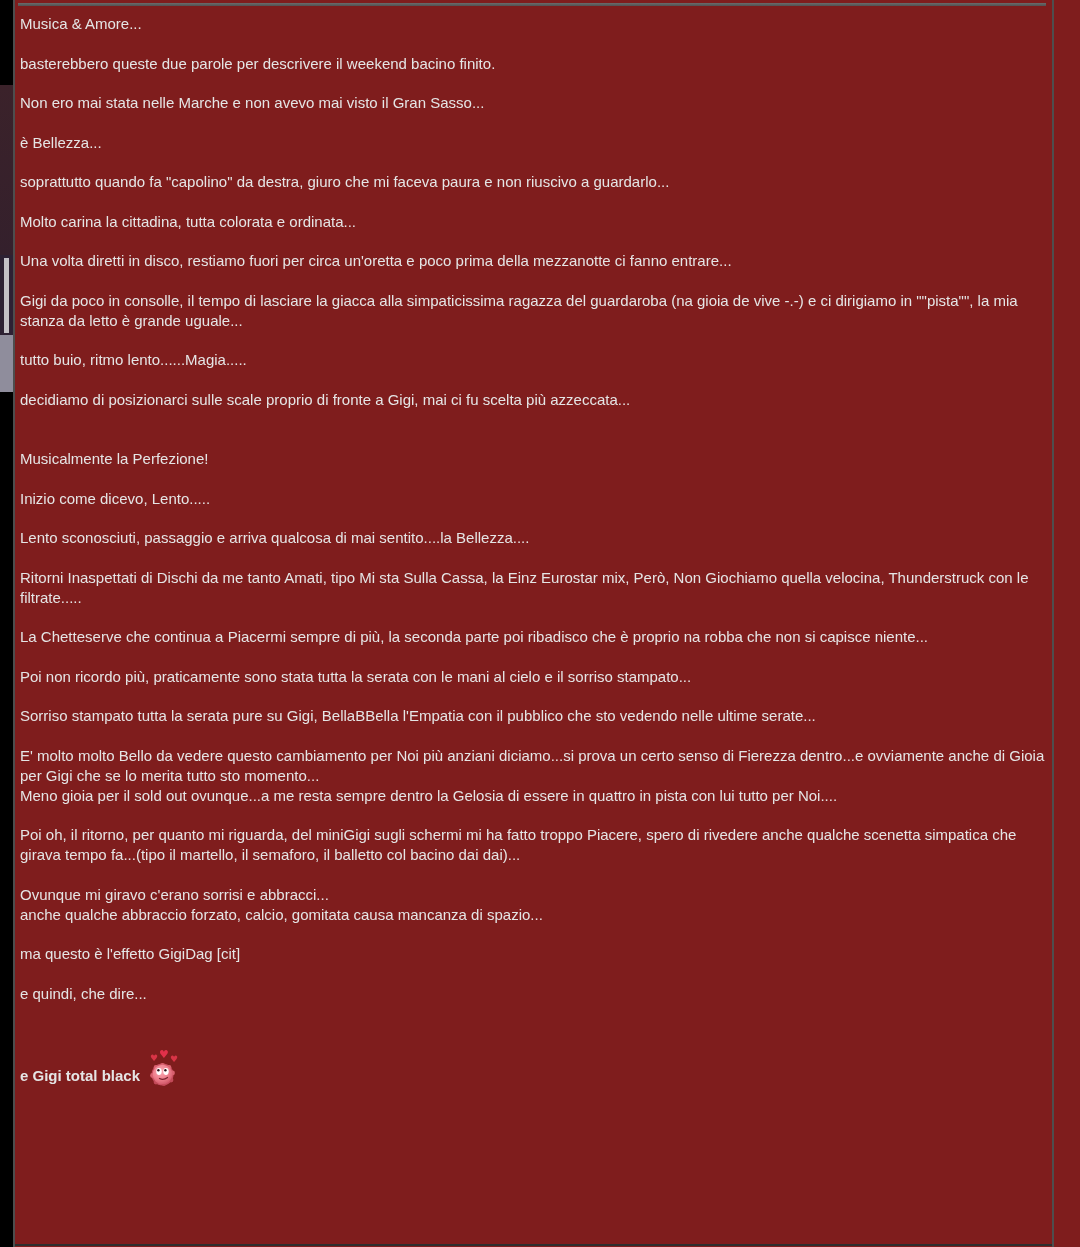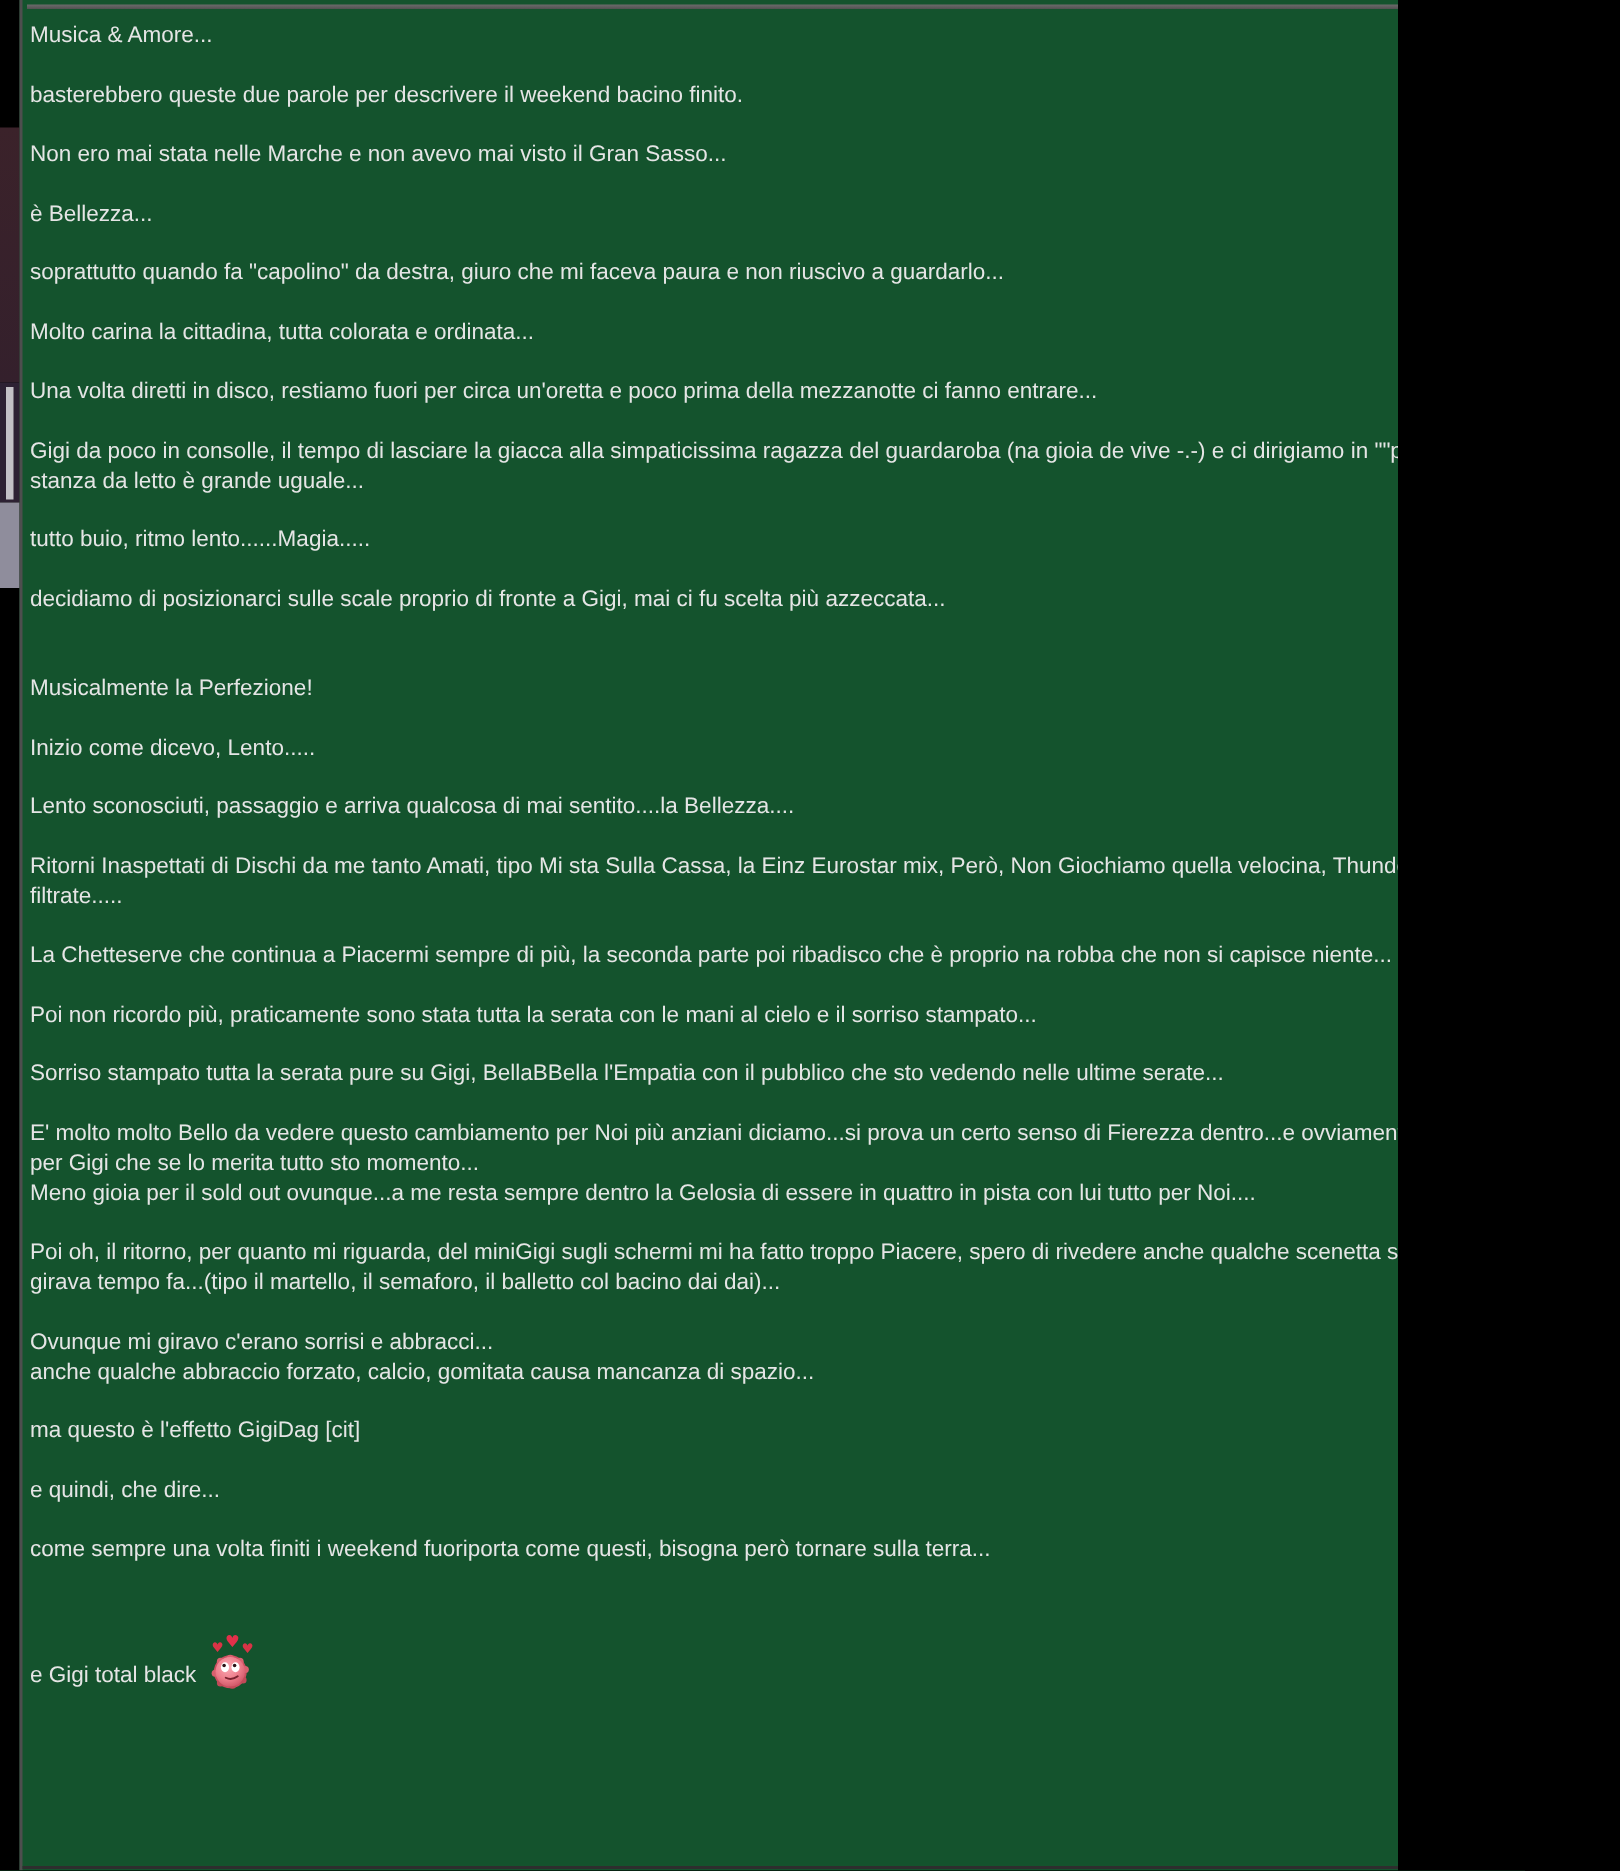--- a/index.html
+++ b/index.html
@@ -1,19 +1,19 @@
 <!DOCTYPE html>
 <html><head>
 <meta charset="utf-8">
 <style>
   html,body{margin:0;padding:0;background:#000;}
   .canvas{
     position:relative;
-    width:932px;height:1247px;
-    background:#14532d;
+    width:1080px;height:1247px;
+    background:#7f1d1d;
     overflow:hidden;
     font-family:"Liberation Sans","DejaVu Sans",sans-serif;
   }
   
   .photo-strip{position:absolute;left:0;top:0;width:13px;height:1247px;background:#000;}
   .frag{position:absolute;left:0;width:13px;}
   .frag-maroon{top:85px;height:170px;background:linear-gradient(180deg,#3b222a 0%,#34202c 100%);}
   .frag-purple{top:255px;height:80px;background:#2d2133;}
   .frag-lightbar{left:4px;width:5px;top:258px;height:75px;background:#c3c1c6;}
   .frag-bluegray{top:335px;height:57px;background:#8f8d9c;}
@@ -27,21 +27,21 @@
   .bottom-divider{position:absolute;left:15px;top:1244px;width:1037px;height:2px;background:#2e2e2e;}
 
   
   .post-body{
     position:absolute;left:20px;top:14px;width:1026px;
     color:#e5e5e5;font-size:15px;line-height:20px;
   }
   .post-body p{margin:0 0 19.5px 0;white-space:pre-line;}
   .post-body .spacer{height:20px;margin:0;}
   .closing-line{display:flex;align-items:flex-end;gap:6px;}
-  .closing-line .txt{white-space:pre-line;}
+  .closing-line .txt{white-space:pre-line;font-weight:bold;}
   .smiley{display:inline-block;position:relative;top:6px;}
 </style>
 </head>
 <body>
 
 <div class="canvas">
 
   <div class="photo-strip">
     <div class="frag frag-maroon"></div>
     <div class="frag frag-purple"></div>
@@ -74,21 +74,20 @@
         <p>La Chetteserve che continua a Piacermi sempre di più, la seconda parte poi ribadisco che è proprio na robba che non si capisce niente...</p>
         <p>Poi non ricordo più, praticamente sono stata tutta la serata con le mani al cielo e il sorriso stampato...</p>
         <p>Sorriso stampato tutta la serata pure su Gigi, BellaBBella l'Empatia con il pubblico che sto vedendo nelle ultime serate...</p>
         <p>E' molto molto Bello da vedere questo cambiamento per Noi più anziani diciamo...si prova un certo senso di Fierezza dentro...e ovviamente anche di Gioia per Gigi che se lo merita tutto sto momento...
 Meno gioia per il sold out ovunque...a me resta sempre dentro la Gelosia di essere in quattro in pista con lui tutto per Noi....</p>
         <p>Poi oh, il ritorno, per quanto mi riguarda, del miniGigi sugli schermi mi ha fatto troppo Piacere, spero di rivedere anche qualche scenetta simpatica che girava tempo fa...(tipo il martello, il semaforo, il balletto col bacino dai dai)...</p>
         <p>Ovunque mi giravo c'erano sorrisi e abbracci...
 anche qualche abbraccio forzato, calcio, gomitata causa mancanza di spazio...</p>
         <p>ma questo è l'effetto GigiDag [cit]</p>
         <p>e quindi, che dire...</p>
-        <p>come sempre una volta finiti i weekend fuoriporta come questi, bisogna però tornare sulla terra...</p>
       </div>
     <p class="closing-line">
       <span class="txt">e Gigi total black</span>
       <span class="smiley">
         <svg width="34" height="38" viewBox="0 0 34 38" xmlns="http://www.w3.org/2000/svg" aria-hidden="true">
           <defs>
             <radialGradient id="ballg" cx="42%" cy="34%" r="75%">
               <stop offset="0%" stop-color="#f9aab4"></stop>
               <stop offset="55%" stop-color="#ee7f8c"></stop>
               <stop offset="100%" stop-color="#c94f60"></stop>

